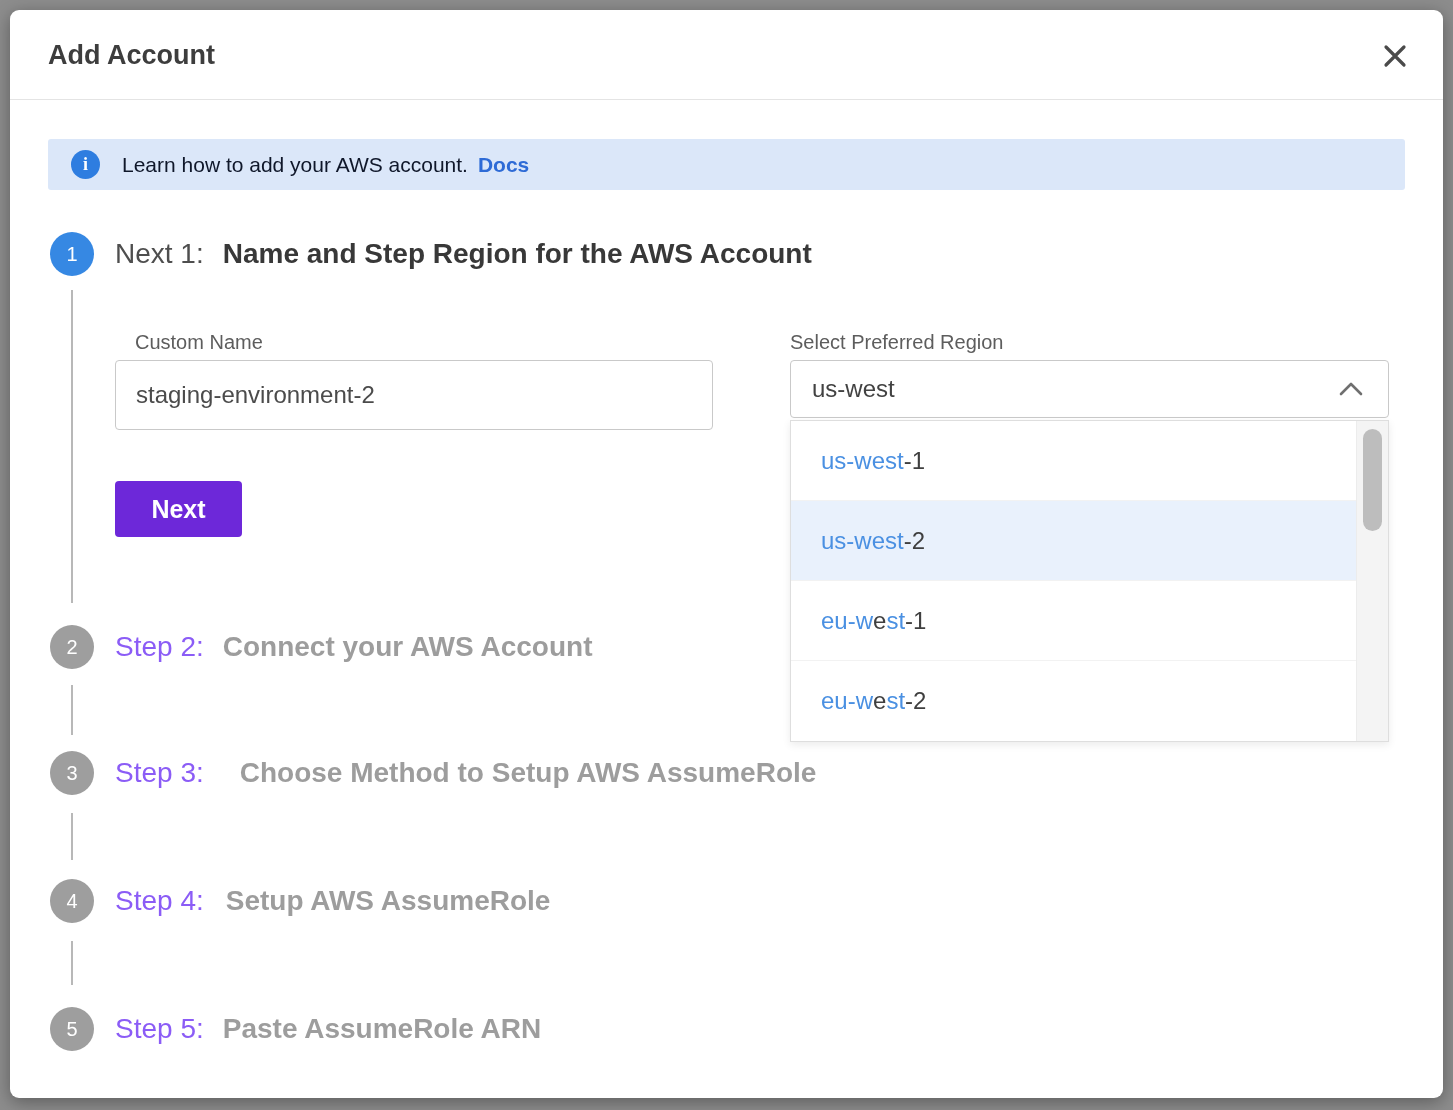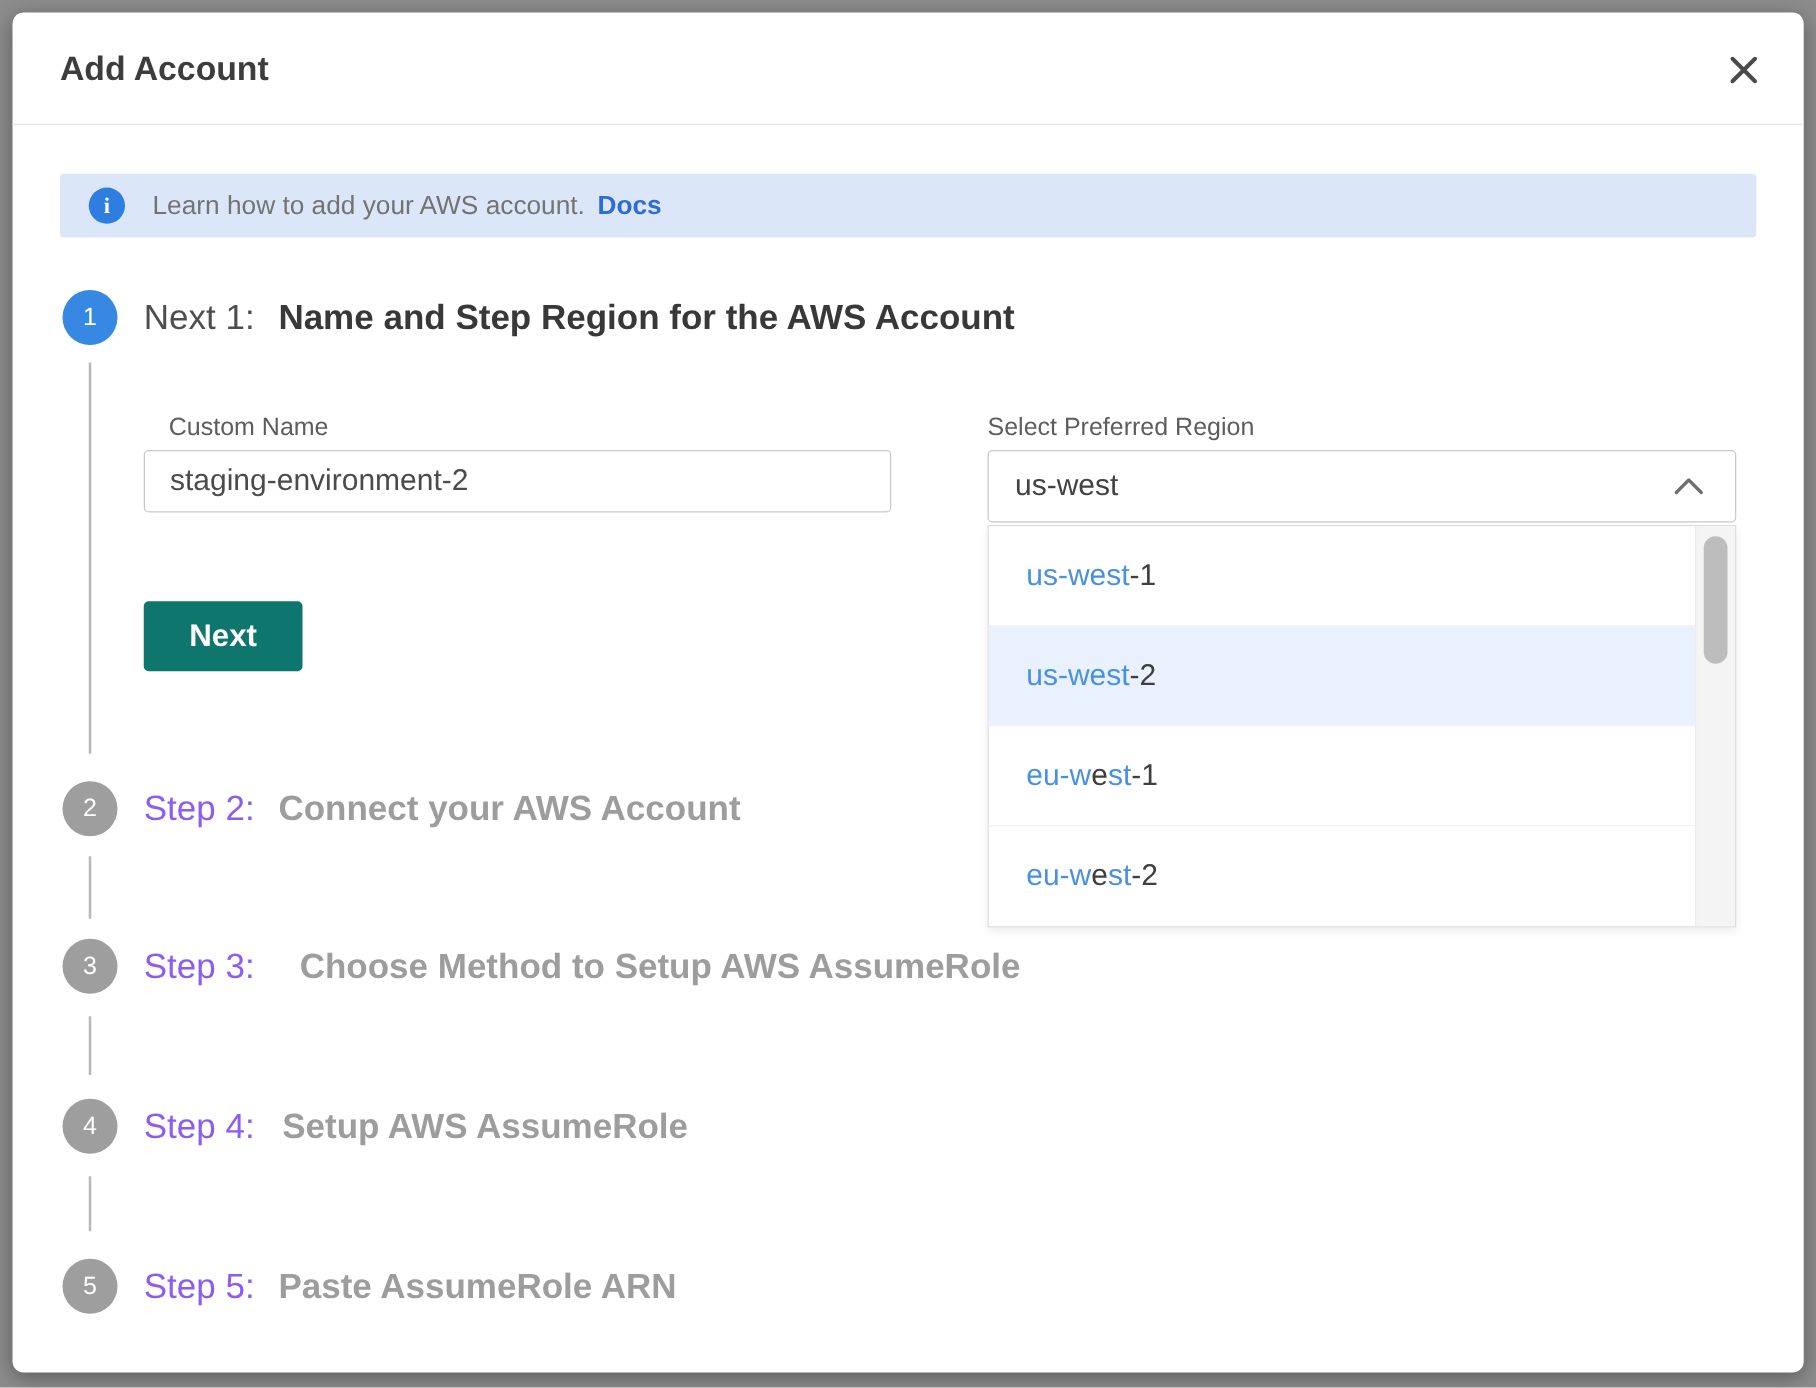--- a/index.html
+++ b/index.html
@@ -61,21 +61,21 @@
     font-family: "Liberation Serif", "DejaVu Serif", serif;
     display: flex;
     align-items: center;
     justify-content: center;
     margin-left: 23px;
     flex: 0 0 auto;
   }
   .banner-text {
     margin-left: 22px;
     font-size: 21px;
-    color: #737373;
+    color: #0f172a;
   }
   .banner-link {
     margin-left: 10px;
     font-size: 21px;
     font-weight: 600;
     color: #2e6bd6;
     text-decoration: none;
     cursor: pointer;
   }
   
@@ -113,35 +113,35 @@
   }
   
   .field-label {
     position: absolute;
     font-size: 20px;
     color: #5d5d5d;
   }
   .text-input {
     position: absolute;
     left: 105px; top: 350px;
-    width: 598px; height: 50px;
+    width: 598px; height: 70px;
     border: 1px solid #c9c9c9;
     border-radius: 4px;
     font-size: 24px;
     color: #4b4b4b;
     padding: 0 20px;
     font-family: inherit;
     background: #ffffff;
     outline: none;
   }
   .next-btn {
     position: absolute;
     left: 105px; top: 471px;
     width: 127px; height: 56px;
-    background: #0f766e;
+    background: #6d28d9;
     border: none;
     border-radius: 4px;
     color: #ffffff;
     font-size: 25px;
     font-weight: 700;
     font-family: inherit;
     cursor: not-allowed;
   }
   
   .select-box {

